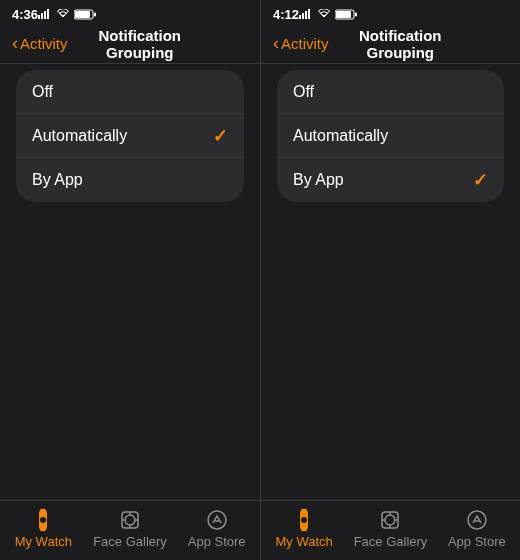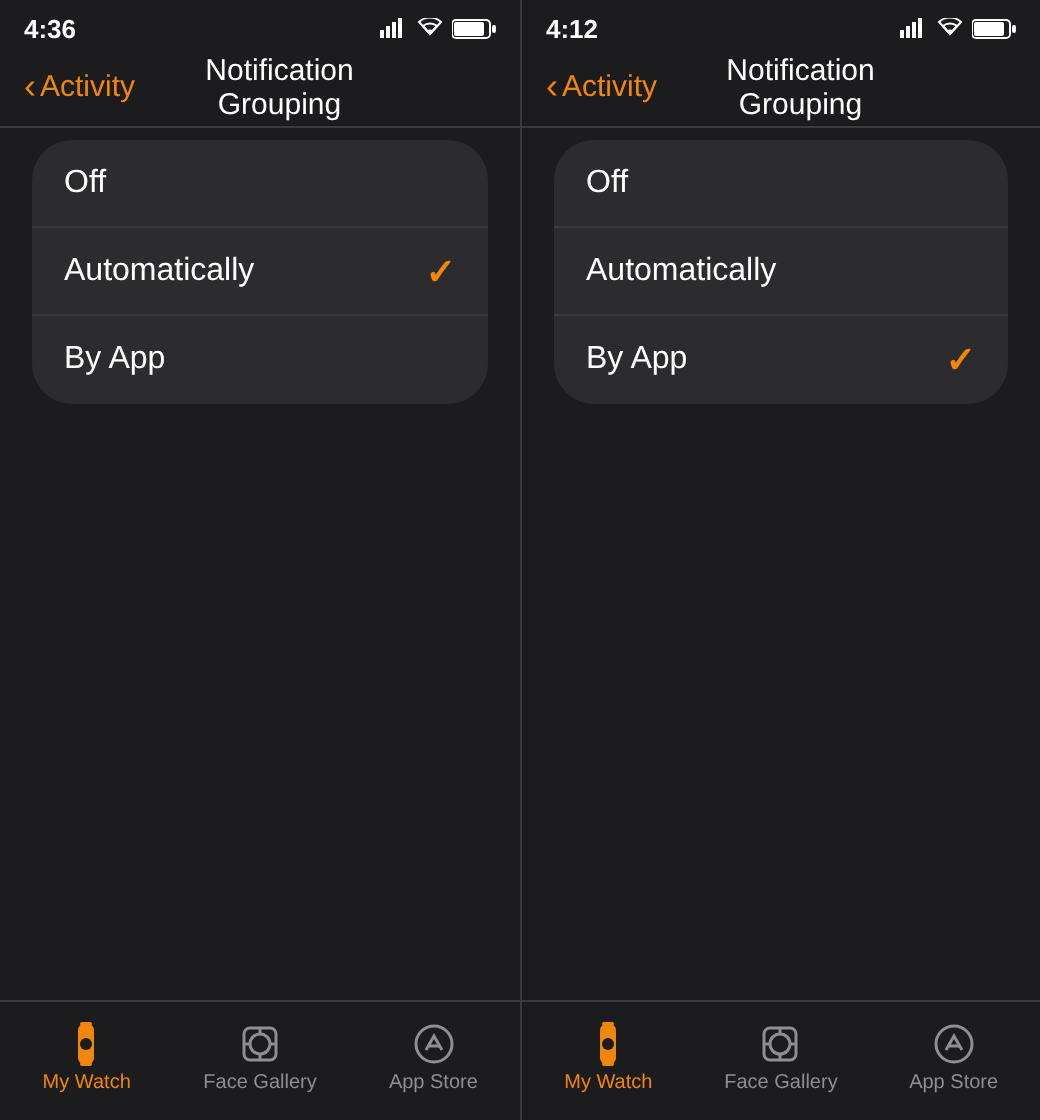--- a/index.html
+++ b/index.html
@@ -24,21 +24,21 @@
     .screen + .screen {
       border-left: 1px solid #3a3a3c;
     }
 
     
     .status-bar {
       height: 24px;
       padding: 4px 12px 0;
       display: flex;
       align-items: center;
-      justify-content: space-between;
+      justify-content: flex-start;
       background: #1c1c1e;
     }
 
     .status-time {
       font-size: 13px;
       font-weight: 600;
       color: #fff;
     }
 
     .status-icons {
@@ -71,21 +71,21 @@
     }
 
     .back-chevron {
       font-size: 18px;
       margin-right: 2px;
       color: #f0860a;
     }
 
     .nav-title {
       font-size: 15px;
-      font-weight: 400;
+      font-weight: 700;
       color: #fff;
       flex: 1;
       text-align: center;
       margin-right: 40px;
     }
 
     .list-item {
       height: 44px;
       display: flex;
       align-items: center;
@@ -147,21 +147,21 @@
 
     .tab-icon {
       width: 24px;
       height: 24px;
       display: flex;
       align-items: center;
       justify-content: center;
     }
 
     .tab-label {
-      font-size: 10px;
+      font-size: 13px;
       color: #8e8e93;
     }
 
     .tab-label.active {
       color: #f0860a;
     }
 
     .tab-icon.active-icon svg {
       fill: #f0860a;
     }

